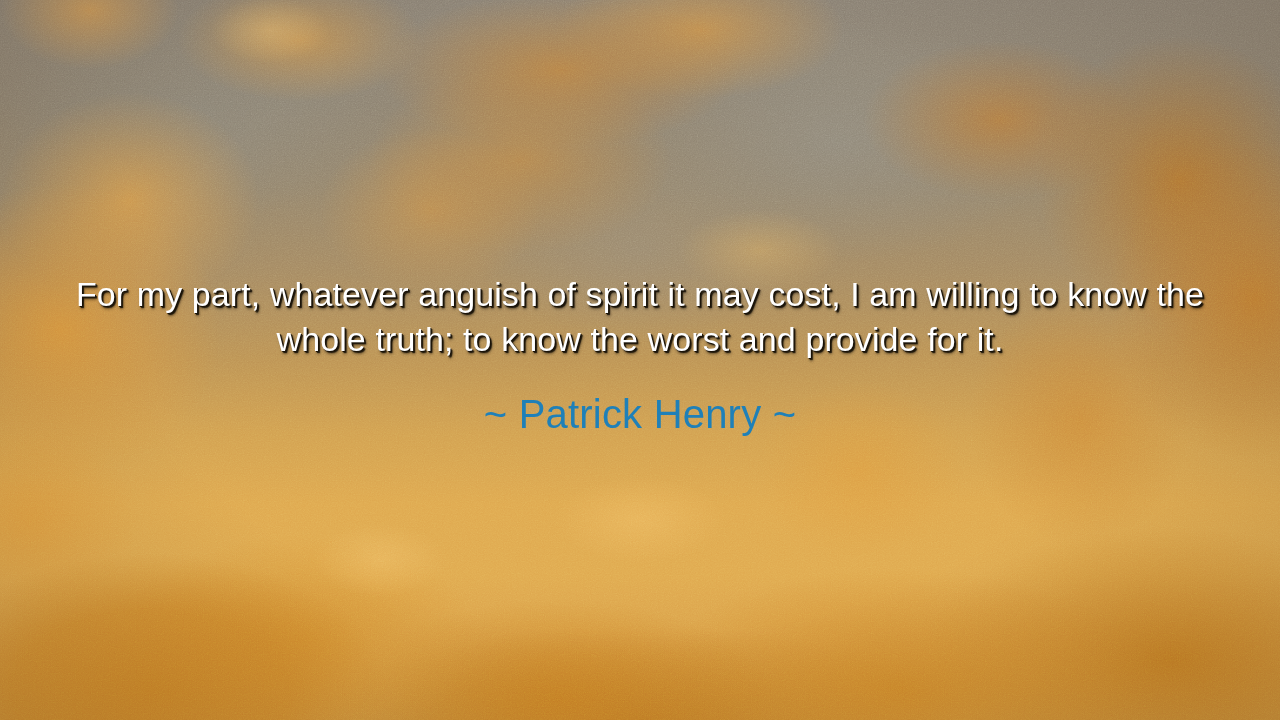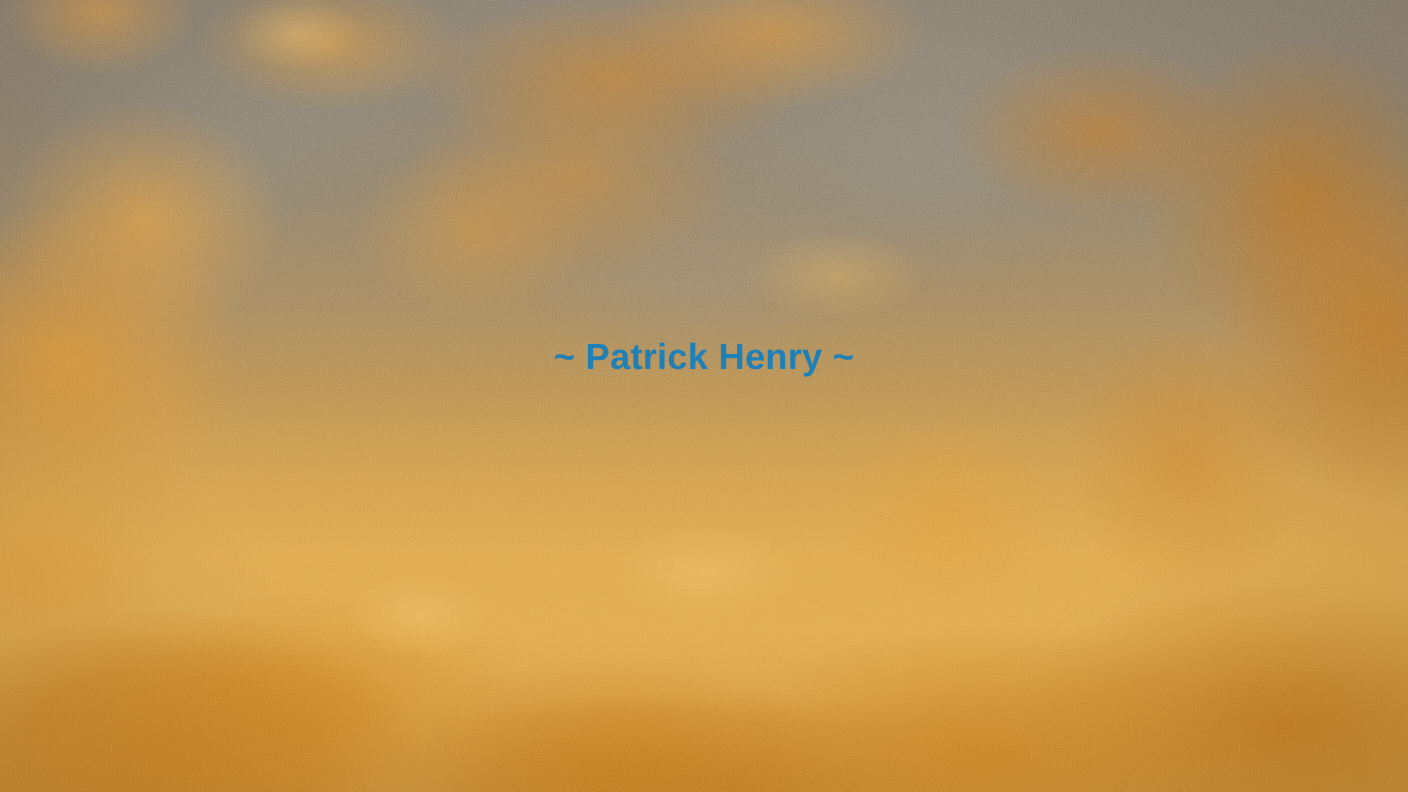--- a/index.html
+++ b/index.html
@@ -131,23 +131,23 @@
     text-shadow:
        1px 1px 0 #1a1308,
        2px 2px 1px rgba(12,8,2,.85),
        2px 3px 3px rgba(12,8,2,.5);
   }
 
   #attribution {
     margin: 0;
     padding-top: 32px;
     color: #1f80b8;
-    font-size: 33px;
+    font-size: 40px;
     line-height: 40px;
-    font-weight: 700;
+    font-weight: 400;
     letter-spacing: .2px;
   }
 </style>
 </head>
 <body>
 
 <div id="stage">
 
   <div class="bg-layer" id="bg-base"></div>
   <div class="bg-layer" id="bg-skyhole"></div>
@@ -162,16 +162,17 @@
         <feTurbulence type="fractalNoise" baseFrequency="0.85" numOctaves="3" stitchTiles="stitch"></feTurbulence>
         <feColorMatrix type="saturate" values="0"></feColorMatrix>
       </filter>
       <rect width="1280" height="720" filter="url(#grainFilter)"></rect>
     </svg>
   </div>
 
   <div class="bg-layer" id="bg-vignette"></div>
 
   <div id="content">
+    <p id="quote-text">For my part, whatever anguish of spirit it may cost, I am willing to know the whole truth; to know the worst and provide for it.</p>
     <p id="attribution">~ Patrick Henry ~</p>
   </div>
 
 </div>
 
 </body></html>

